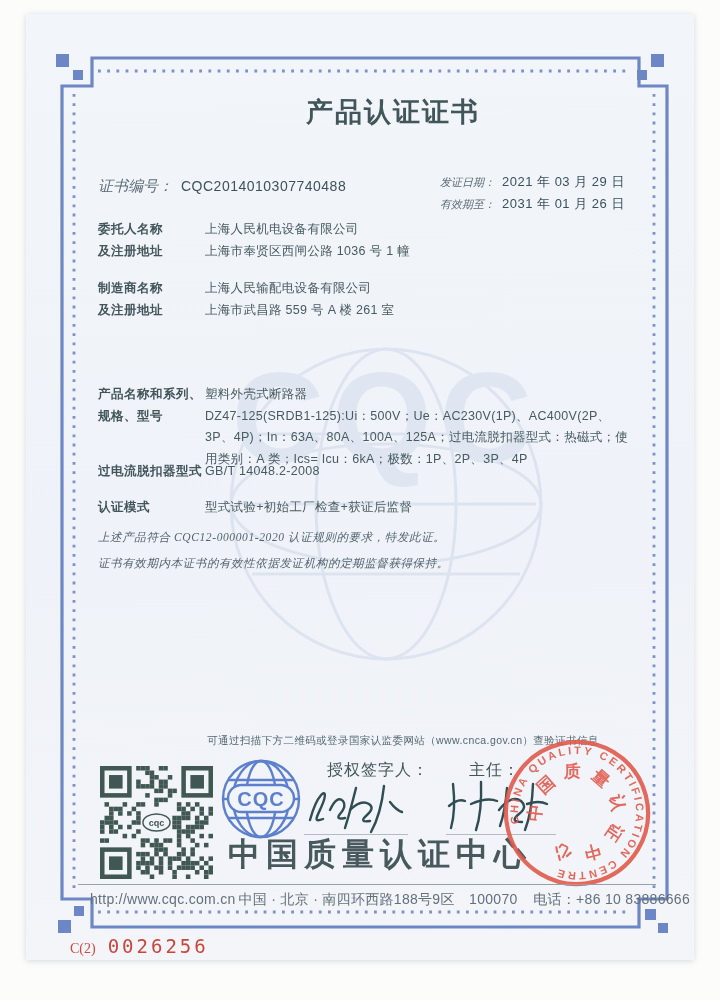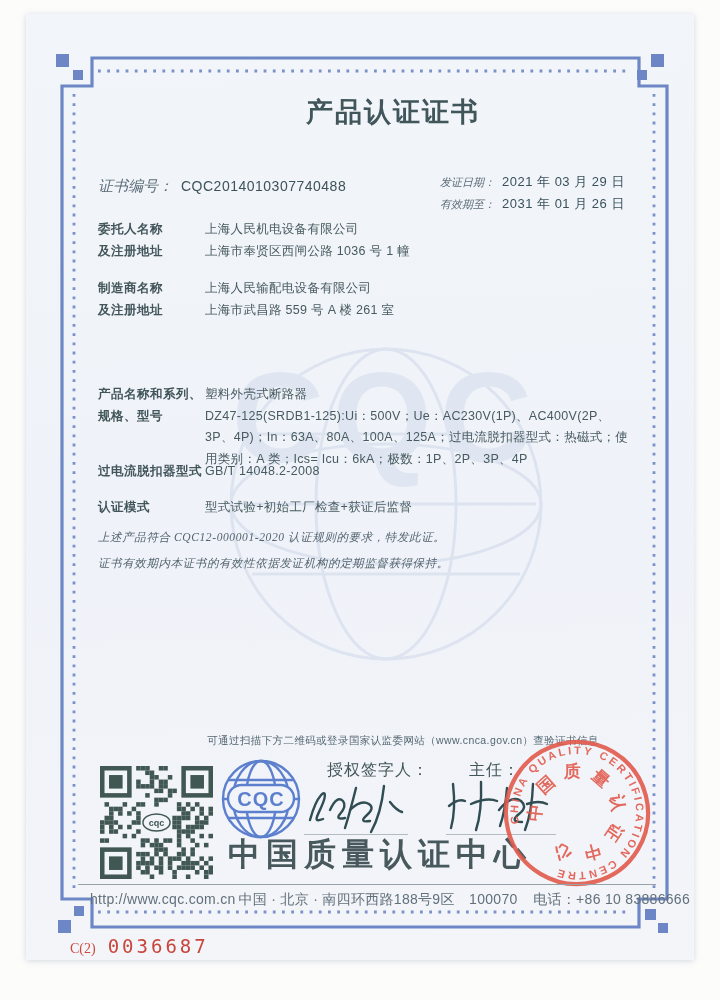--- a/index.html
+++ b/index.html
@@ -399,16 +399,16 @@
       </text>
     </g>
   </svg>
 
   <div class="abs frule" style="left:52px;top:870px"></div>
   <div class="abs ftxt" style="left:56px;top:877px">http://www.cqc.com.cn</div>
   <div class="abs ftxt" style="left:174px;top:877px;width:340px;text-align:center">中国 · 北京 · 南四环西路188号9区　100070</div>
   <div class="abs ftxt" style="left:476px;top:877px;width:180px;text-align:right">电话：+86 10 83886666</div>
 
   <div class="abs serial" style="left:44px;top:921px">
-    <span class="pfx">C(2)</span><span class="num">0036687</span>
+    <span class="pfx">C(2)</span><span class="num">0026256</span>
   </div>
 
 </div>
 
 </body></html>

